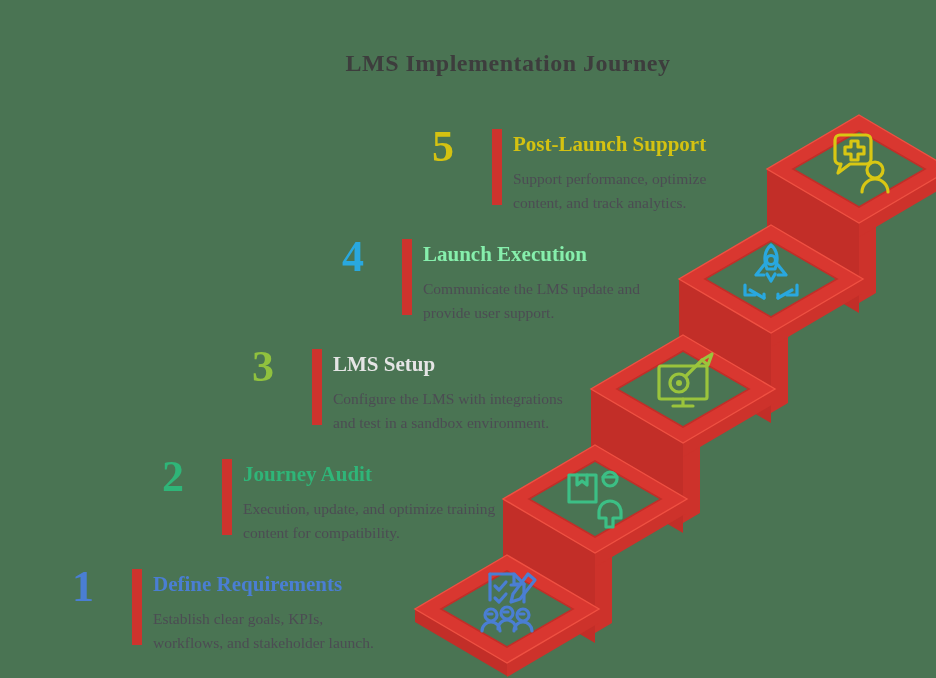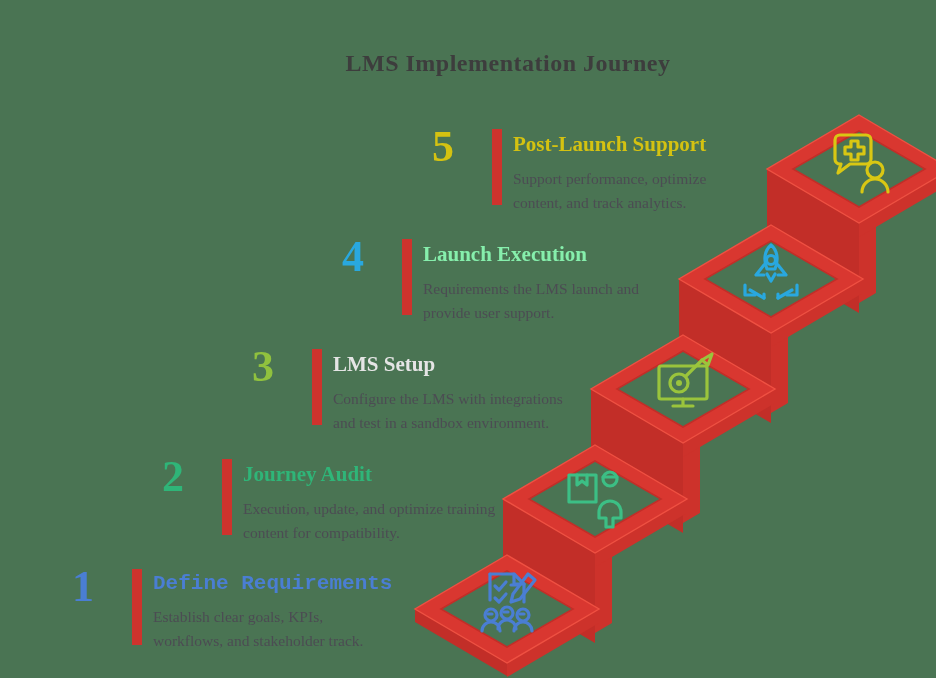--- a/index.html
+++ b/index.html
@@ -142,24 +142,24 @@
       <circle cx="54" cy="45" r="8"></circle>
           <path d="M41 67 a13 13 0 0 1 26 0"></path>
     </g>
       </svg>
   </div>
 
   <div class="step-block" style="left:2px;top:567px;">
     <div class="step-number" style="color: rgb(74, 126, 211);">1</div>
     <div class="step-bar"></div>
     <div class="step-content">
-      <div class="step-title" style="color: rgb(74, 126, 211); font-family: Liberation Mono, monospace;">Define Requirements</div>
+      <div class="step-title" style="color: rgb(74, 126, 211);">Define Requirements</div>
       <div class="step-desc">
         <span class="line">Establish clear goals, KPIs,</span>
-        <span class="line">workflows, and stakeholder track.</span>
+        <span class="line">workflows, and stakeholder launch.</span>
       </div>
     </div>
   </div>
   <div class="step-block" style="left:92px;top:457px;">
     <div class="step-number" style="color: rgb(47, 181, 120);">2</div>
     <div class="step-bar"></div>
     <div class="step-content">
       <div class="step-title" style="color: rgb(47, 181, 120);">Journey Audit</div>
       <div class="step-desc">
         <span class="line">Execution, update, and optimize training</span>
@@ -177,21 +177,21 @@
         <span class="line">and test in a sandbox environment.</span>
       </div>
     </div>
   </div>
   <div class="step-block" style="left:272px;top:237px;">
     <div class="step-number" style="color: rgb(41, 168, 223);">4</div>
     <div class="step-bar"></div>
     <div class="step-content">
       <div class="step-title" style="color: #86efac;">Launch Execution</div>
       <div class="step-desc">
-        <span class="line">Requirements the LMS launch and</span>
+        <span class="line">Communicate the LMS update and</span>
         <span class="line">provide user support.</span>
       </div>
     </div>
   </div>
   <div class="step-block" style="left:362px;top:127px;">
     <div class="step-number" style="color: rgb(212, 194, 17);">5</div>
     <div class="step-bar"></div>
     <div class="step-content">
       <div class="step-title" style="color: rgb(212, 194, 17);">Post-Launch Support</div>
       <div class="step-desc">

